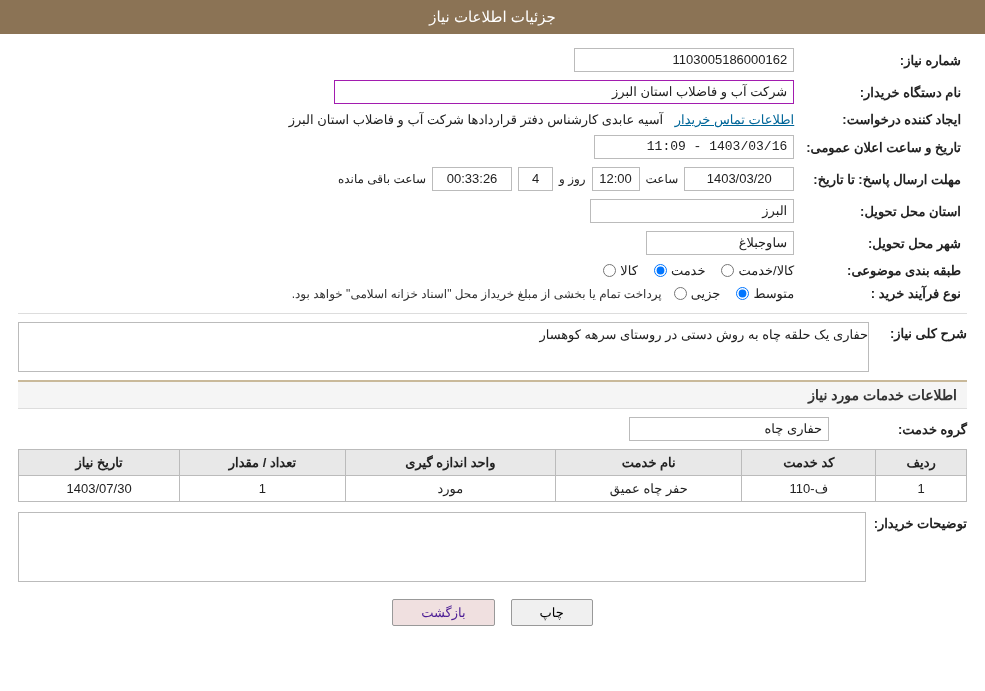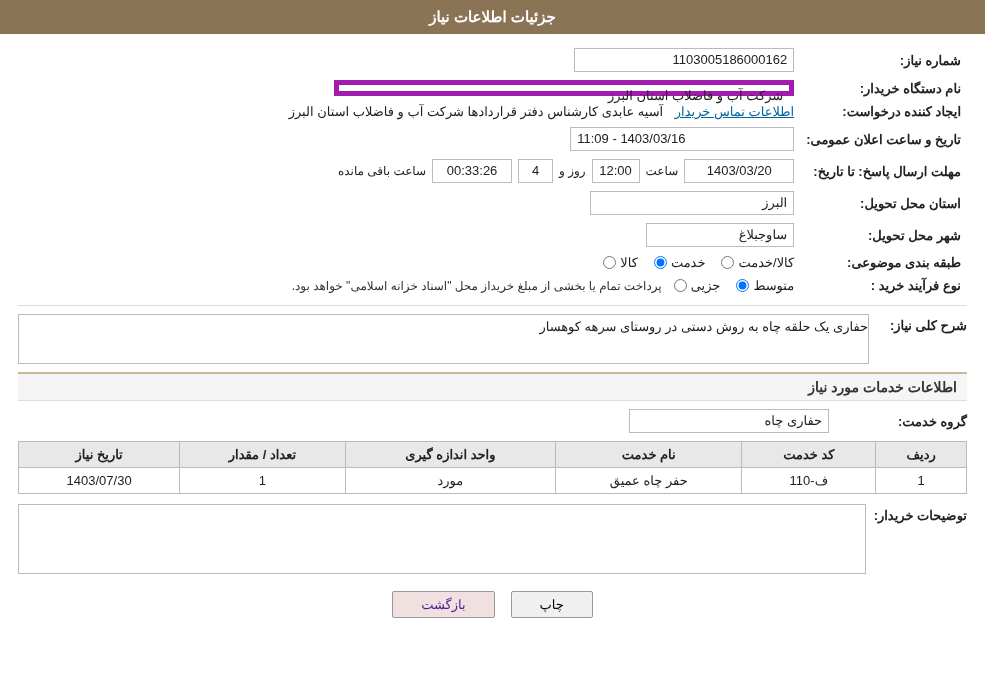--- a/index.html
+++ b/index.html
@@ -15,21 +15,21 @@
       margin: 0 auto;
       background: #fff;
       min-height: 691px;
     }
     .header-bar {
       background: #8B7355;
       color: #fff;
       text-align: center;
       padding: 8px 16px;
       font-size: 15px;
-      font-weight: bold;
+      font-weight: normal;
     }
     .content-area {
       padding: 10px 18px;
     }
     .info-table {
       width: 100%;
       border-collapse: collapse;
       margin-bottom: 8px;
     }
     .info-table td {
@@ -48,24 +48,24 @@
     }
     .input-box {
       border: 1px solid #bbb;
       background: #fff;
       padding: 3px 6px;
       height: 24px;
       display: inline-block;
     }
     .input-full {
       width: 100%;
-      border: 5px solid #a21caf;
+      border: 1px solid #a21caf;
       background: #fff;
       padding: 3px 6px;
-      height: 16px;
+      height: 24px;
     }
     .input-medium {
       width: 220px;
     }
     .section-header {
       background: #f5f5f5;
       border-top: 2px solid #c9b99a;
       border-bottom: 1px solid #ddd;
       font-size: 14px;
       font-weight: bold;
@@ -217,21 +217,21 @@
         <td class="label-cell">ایجاد کننده درخواست:</td>
         <td class="value-cell" colspan="2">
           <span class="link-text" style="margin-left:8px;">اطلاعات تماس خریدار</span>
           <span>آسیه عابدی کارشناس دفتر قراردادها شرکت آب و فاضلاب استان البرز</span>
         </td>
       </tr>
 
       <tr>
         <td class="label-cell">تاریخ و ساعت اعلان عمومی:</td>
         <td class="value-cell" colspan="2">
-          <div class="input-box" style="width:224px;text-align:left;">1403/03/16 - 11:09</div>
+          <div class="input-box" style="width:200px;text-align:right;font-family:Liberation Mono, monospace;">1403/03/16 - 11:09</div>
         </td>
       </tr>
 
       <tr>
         <td class="label-cell">مهلت ارسال پاسخ: تا تاریخ:</td>
         <td class="value-cell" colspan="2">
           <div class="date-time-row">
             <div class="input-box" style="width:110px;text-align:center;">1403/03/20</div>
             <span class="small-label">ساعت</span>
             <div class="input-box" style="width:48px;text-align:center;">12:00</div>

